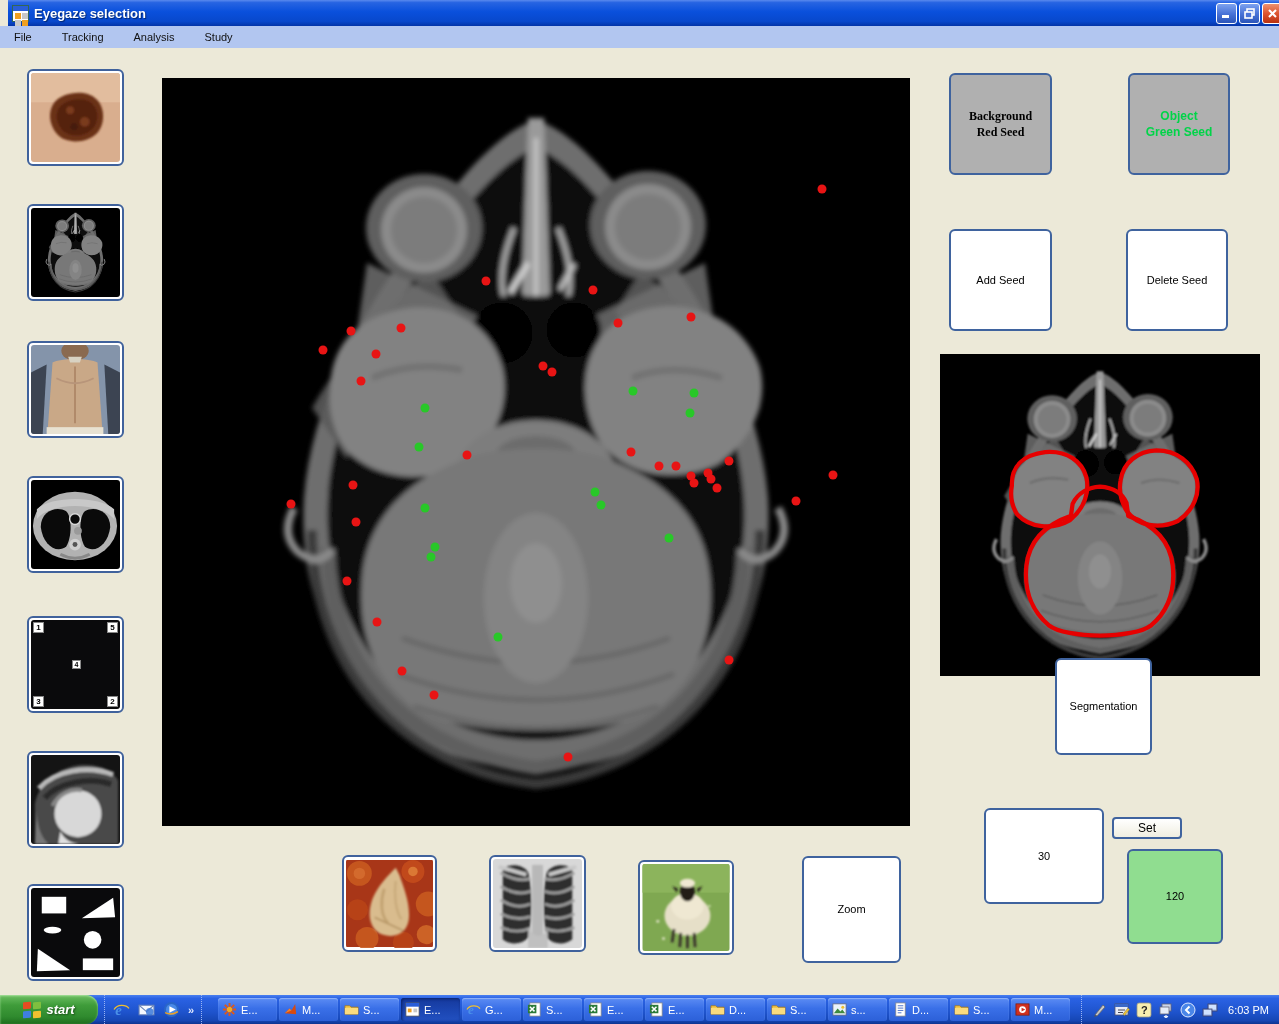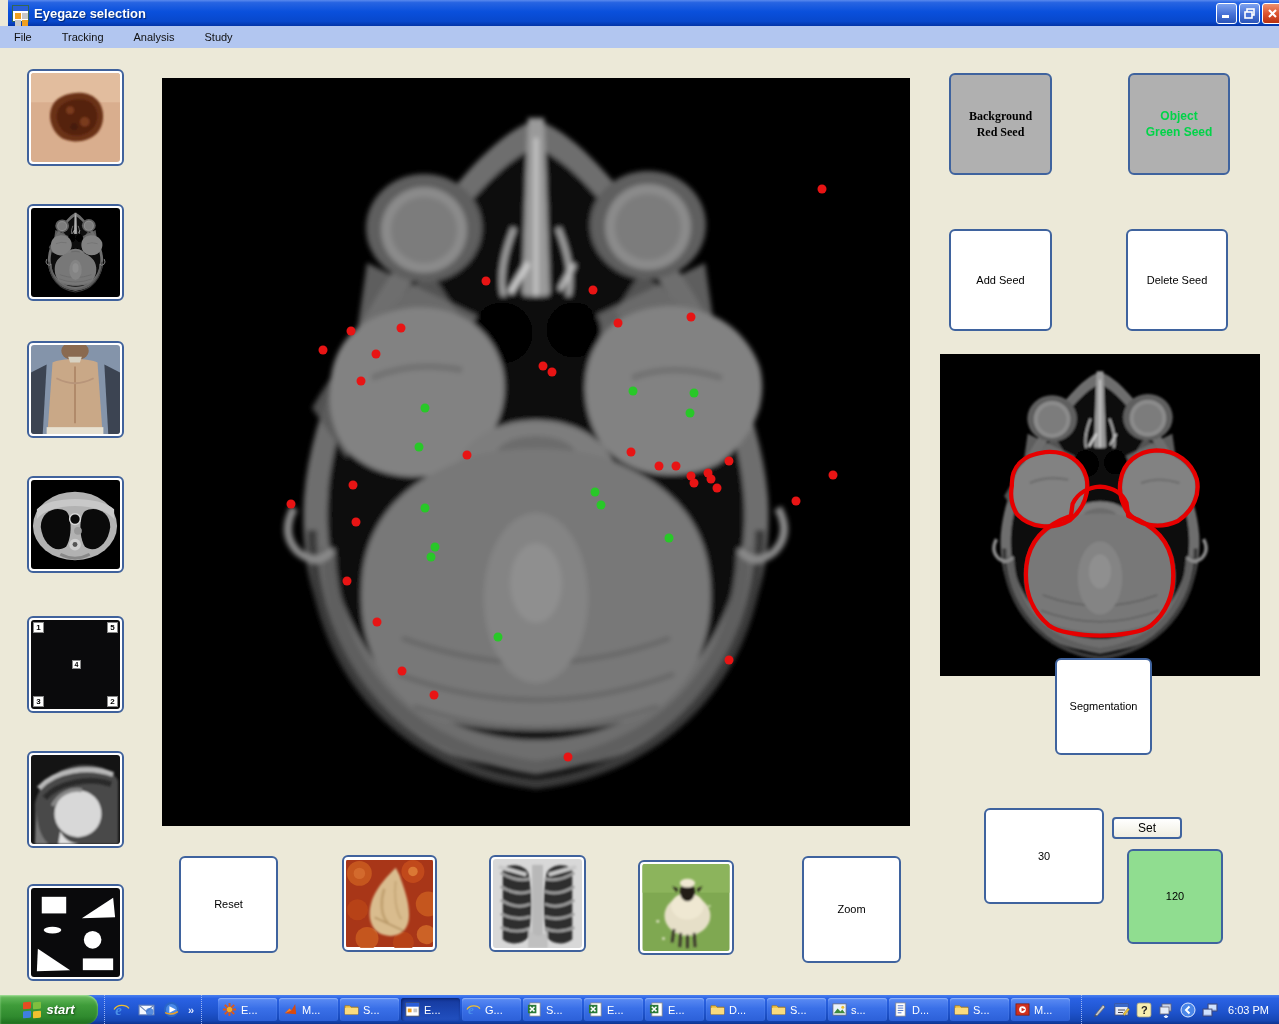--- a/index.html
+++ b/index.html
@@ -423,21 +423,20 @@
 
   <div class="big-btn" style="left:1055px; top:658px; width:97px; height:97px">Segmentation</div>
 
   <span class="beta-label">Study:</span>
   <input class="beta-input" type="text" value="120" style="">
   <div class="set-btn">Set</div>
 
   <div class="big-btn" style="left:984px; top:808px; width:120px; height:96px">30</div>
   <div class="big-btn green-bg" style="left:1127px; top:849px; width:96px; height:95px">120</div>
 
-  <div class="big-btn" style="left:179px; top:856px; width:99px; height:97px">Reset</div>
 
   <div class="thumb" style="left:342px; top:855px; width:95px; height:97px">
     <div class="thumb-inner">
         <svg viewBox="0 0 91 91">
       <rect width="91" height="91" fill="#a83618"></rect>
       <g opacity="0.9">
         <circle cx="14" cy="14" r="13" fill="#c85a20"></circle>
             <circle cx="14" cy="14" r="6" fill="#d87030"></circle>
         <circle cx="70" cy="12" r="12" fill="#c44c1c"></circle>
             <circle cx="70" cy="12" r="5" fill="#e08038"></circle>

